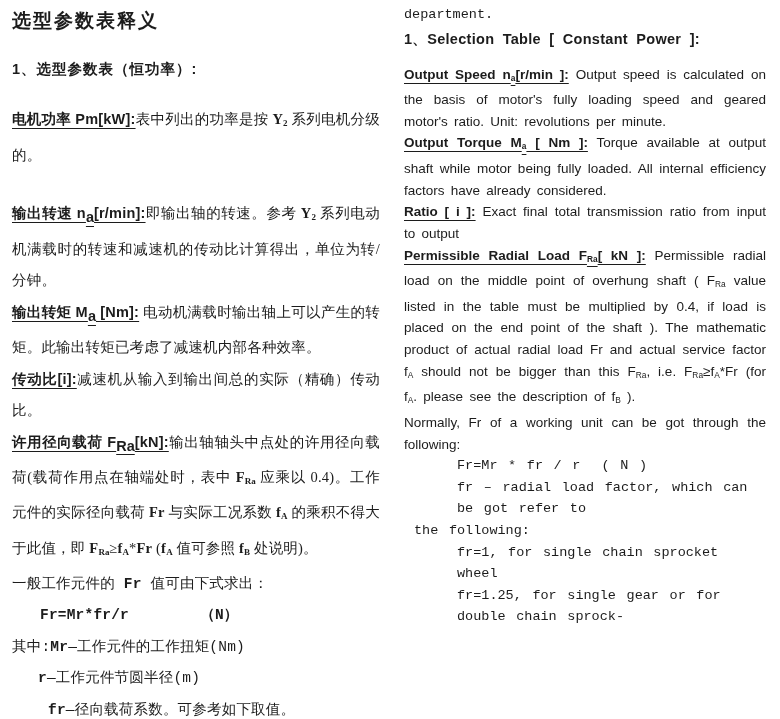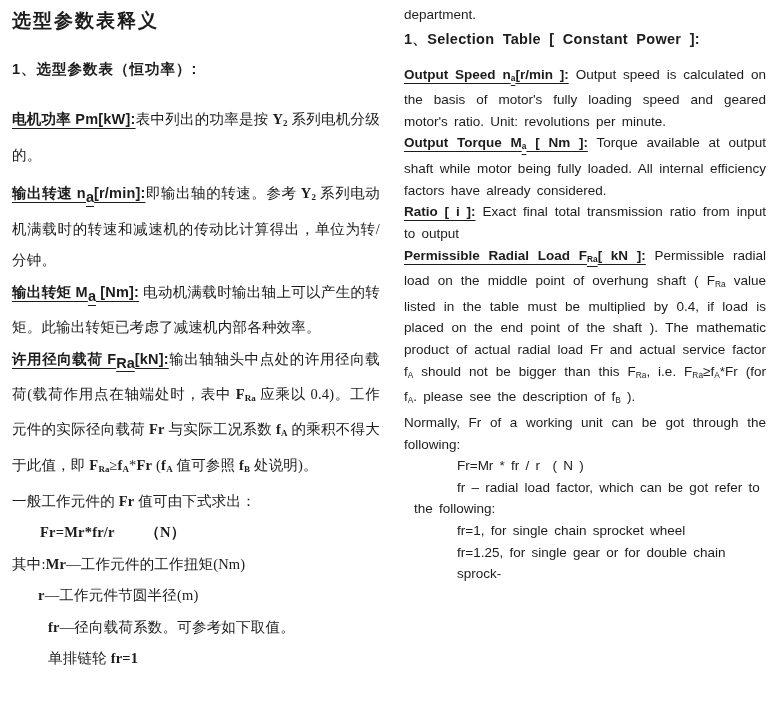--- a/index.html
+++ b/index.html
@@ -47,40 +47,41 @@
     word-spacing:2.5px;
   }
   .en.para{text-align:justify;}
   .en-title{
     font-size:20px;font-weight:700;letter-spacing:1.5px;word-spacing:8px;line-height:27px;
   }
   .en-sub{
     font-size:14.5px;font-weight:700;letter-spacing:0.3px;word-spacing:4px;line-height:23px;
   }
 
-  .line{white-space:pre-wrap;}
+  .line{white-space:pre-wrap;font-family:Liberation Mono, monospace;}
   .b{font-weight:700;}
   .ld{
     font-weight:700;
     text-decoration:underline;
     text-underline-offset:4px;
     text-decoration-thickness:1.3px;
   }
   .sub{font-size:0.62em;vertical-align:-0.25em;letter-spacing:0;}
 </style>
 </head>
 <body>
 
 <div class="page">
   <div id="left-column" class="col">
       <div class="blk cn-title"><span>选型参数表释义</span></div>
       <div class="blk cn-sub" style="margin-top: 18px;"><span>1、选型参数表（恒功率）:</span></div>
       <div class="blk cn para" style="margin-top: 20px;"><span class="ld">电机功率 Pm[kW]:</span><span>表中列出的功率是按 </span><span class="b">Y</span><span class="b sub">2</span><span> 系列电机分级的。</span></div>
-      <div class="blk cn para" style="margin-top: 7px;"><span class="ld">输出转速 n</span><span class="ld sub">a</span><span class="ld">[r/min]:</span><span>即输出轴的转速。参考 </span><span class="b">Y</span><span class="b sub">2</span><span> 系列电动机满载时的转速和减速机的传动比计算得出，单位为转/分钟。</span></div>
+      <div class="blk cn para" style="margin-top: 27px;"><span class="ld">输出转速 n</span><span class="ld sub">a</span><span class="ld">[r/min]:</span><span>即输出轴的转速。参考 </span><span class="b">Y</span><span class="b sub">2</span><span> 系列电动机满载时的转速和减速机的传动比计算得出，单位为转/分钟。</span></div>
       <div class="blk cn para"><span class="ld">输出转矩 M</span><span class="ld sub">a</span><span class="ld"> [Nm]:</span><span> 电动机满载时输出轴上可以产生的转矩。此输出转矩已考虑了减速机内部各种效率。</span></div>
+      <div class="blk cn para"><span class="ld">传动比[i]:</span><span>减速机从输入到输出间总的实际（精确）传动比。</span></div>
       <div class="blk cn para"><span class="ld">许用径向载荷 F</span><span class="ld sub">Ra</span><span class="ld">[kN]:</span><span>输出轴轴头中点处的许用径向载荷(载荷作用点在轴端处时，表中 </span><span class="b">F</span><span class="b sub">Ra</span><span> 应乘以 0.4)。工作元件的实际径向载荷 </span><span class="b">Fr</span><span> 与实际工况系数 </span><span class="b">f</span><span class="b sub">A</span><span> 的乘积不得大于此值，即 </span><span class="b">F</span><span class="b sub">Ra</span><span>≥</span><span class="b">f</span><span class="b sub">A</span><span>*</span><span class="b">Fr</span><span> (</span><span class="b">f</span><span class="b sub">A</span><span> 值可参照 </span><span class="b">f</span><span class="b sub">B</span><span> 处说明)。</span></div>
       <div class="blk cn line"><span>一般工作元件的 </span><span class="b">Fr</span><span> 值可由下式求出：</span></div>
       <div class="blk cn line" style="padding-left: 28px;"><span class="b">Fr=Mr*fr/r</span><span>        </span><span class="b">（N）</span></div>
       <div class="blk cn line"><span>其中:</span><span class="b">Mr</span><span>—工作元件的工作扭矩(Nm)</span></div>
       <div class="blk cn line" style="padding-left: 26px;"><span class="b">r</span><span>—工作元件节圆半径(m)</span></div>
       <div class="blk cn line" style="padding-left: 36px;"><span class="b">fr</span><span>—径向载荷系数。可参考如下取值。</span></div>
       <div class="blk cn line" style="padding-left: 36px;"><span>单排链轮 </span><span class="b">fr=1</span></div>
       <div class="blk cn line" style="padding-left: 36px;"></div>
     </div>
   <div id="right-column" class="col">

